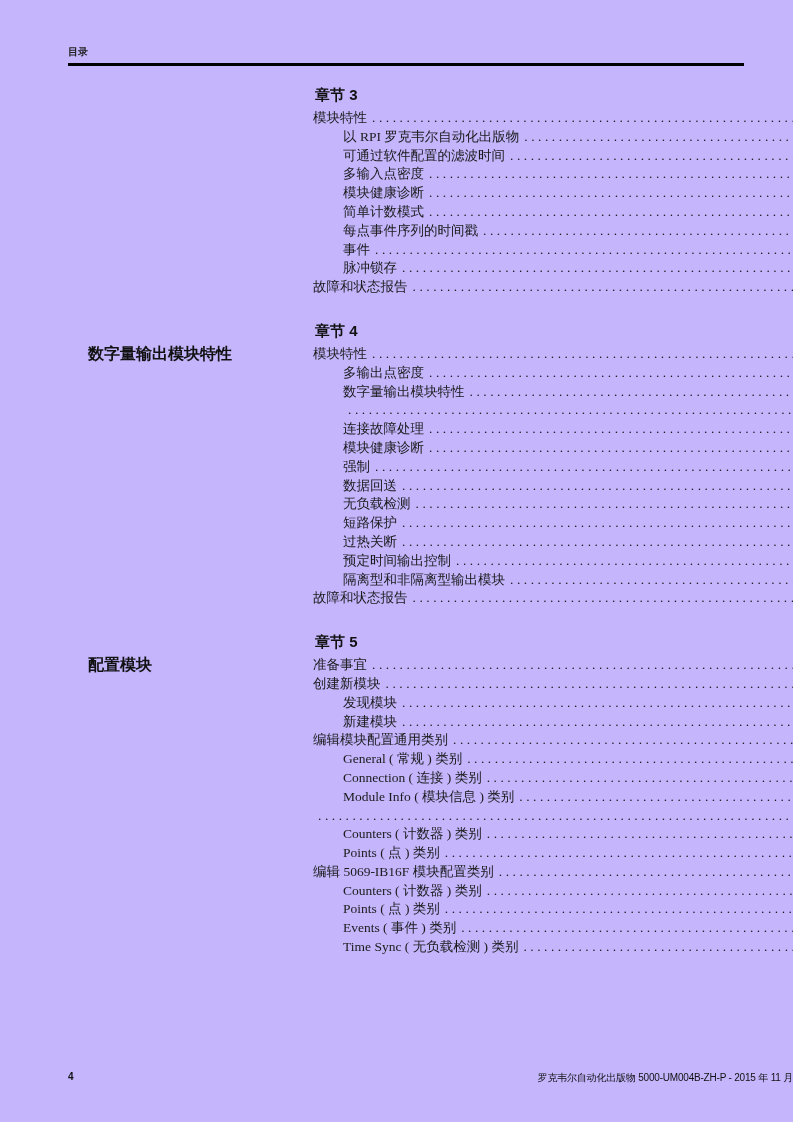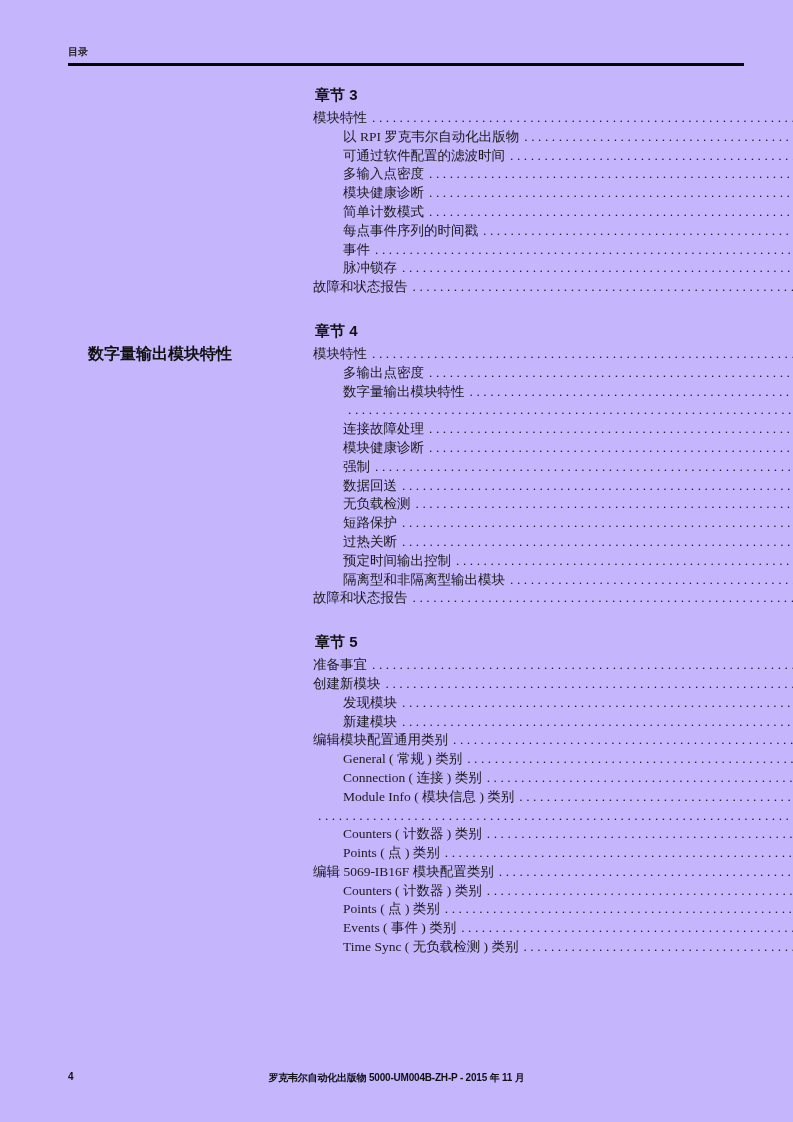--- a/index.html
+++ b/index.html
@@ -92,23 +92,23 @@
     font-family: "Liberation Sans", sans-serif;
     font-weight: bold;
     font-size: 10px;
     color: #111;
   }
   .footer-pub {
     position: absolute;
     left: 0;
     top: 1071px;
     width: 100%;
-    text-align: center;
-    font-family: "Liberation Sans", sans-serif;
-    font-weight: bold;
+    text-align: right;
+    font-family: "Liberation Sans", sans-serif;
+    font-weight: normal;
     font-size: 10px;
     letter-spacing: -0.2px;
     color: #111;
   }
 </style>
 </head>
 <body>
 
 <div class="page">
 
@@ -268,20 +268,21 @@
     <span class="t">故障和状态报告</span>
     <span class="leader">................................................................................................................................................................</span>
 
   </div>
 </div>
   </section>
 
   <section class="sec">
     <div class="spacer"></div>
     <h2 class="chapter">章节 5</h2>
+    <div class="side">配置模块</div>
     <div class="rows">
   <div class="row">
     <span class="t">准备事宜</span>
     <span class="leader">................................................................................................................................................................</span>
 
   </div>
 
   <div class="row">
     <span class="t">创建新模块</span>
     <span class="leader">................................................................................................................................................................</span>

